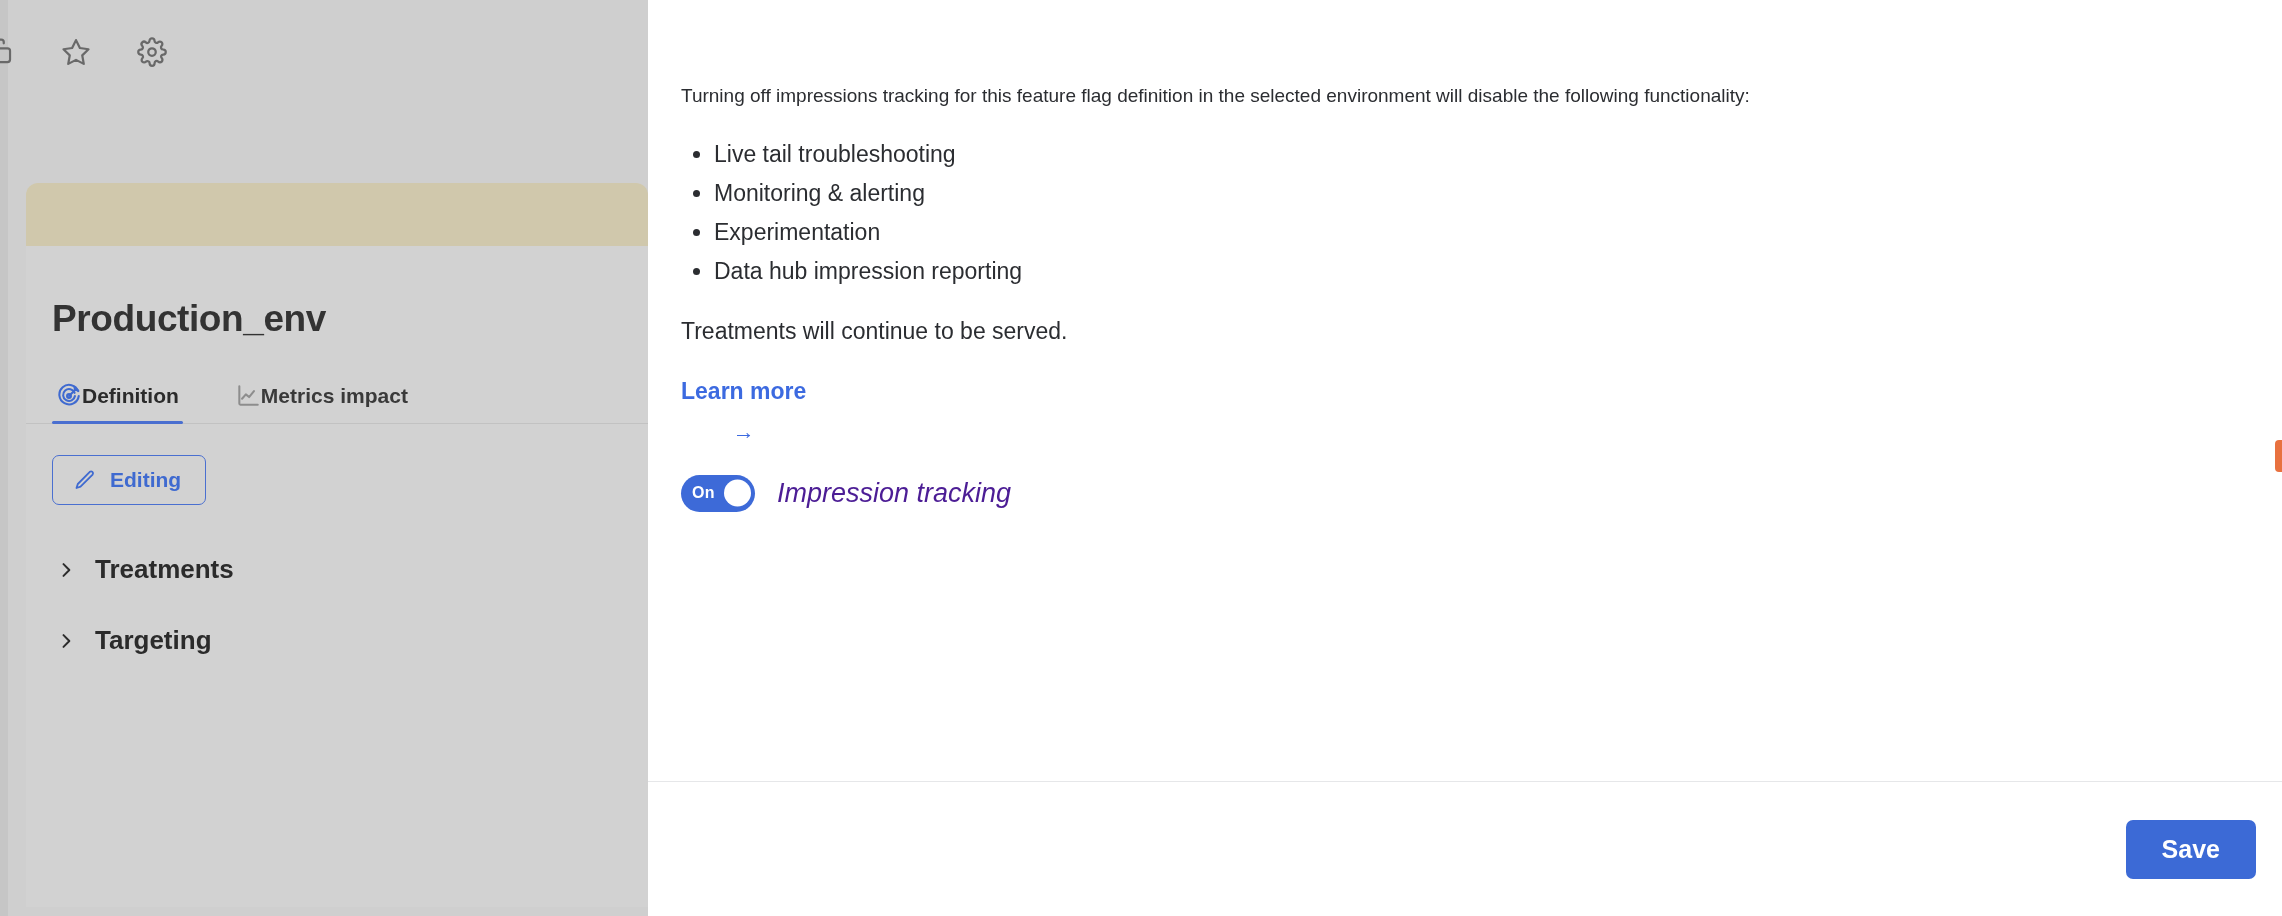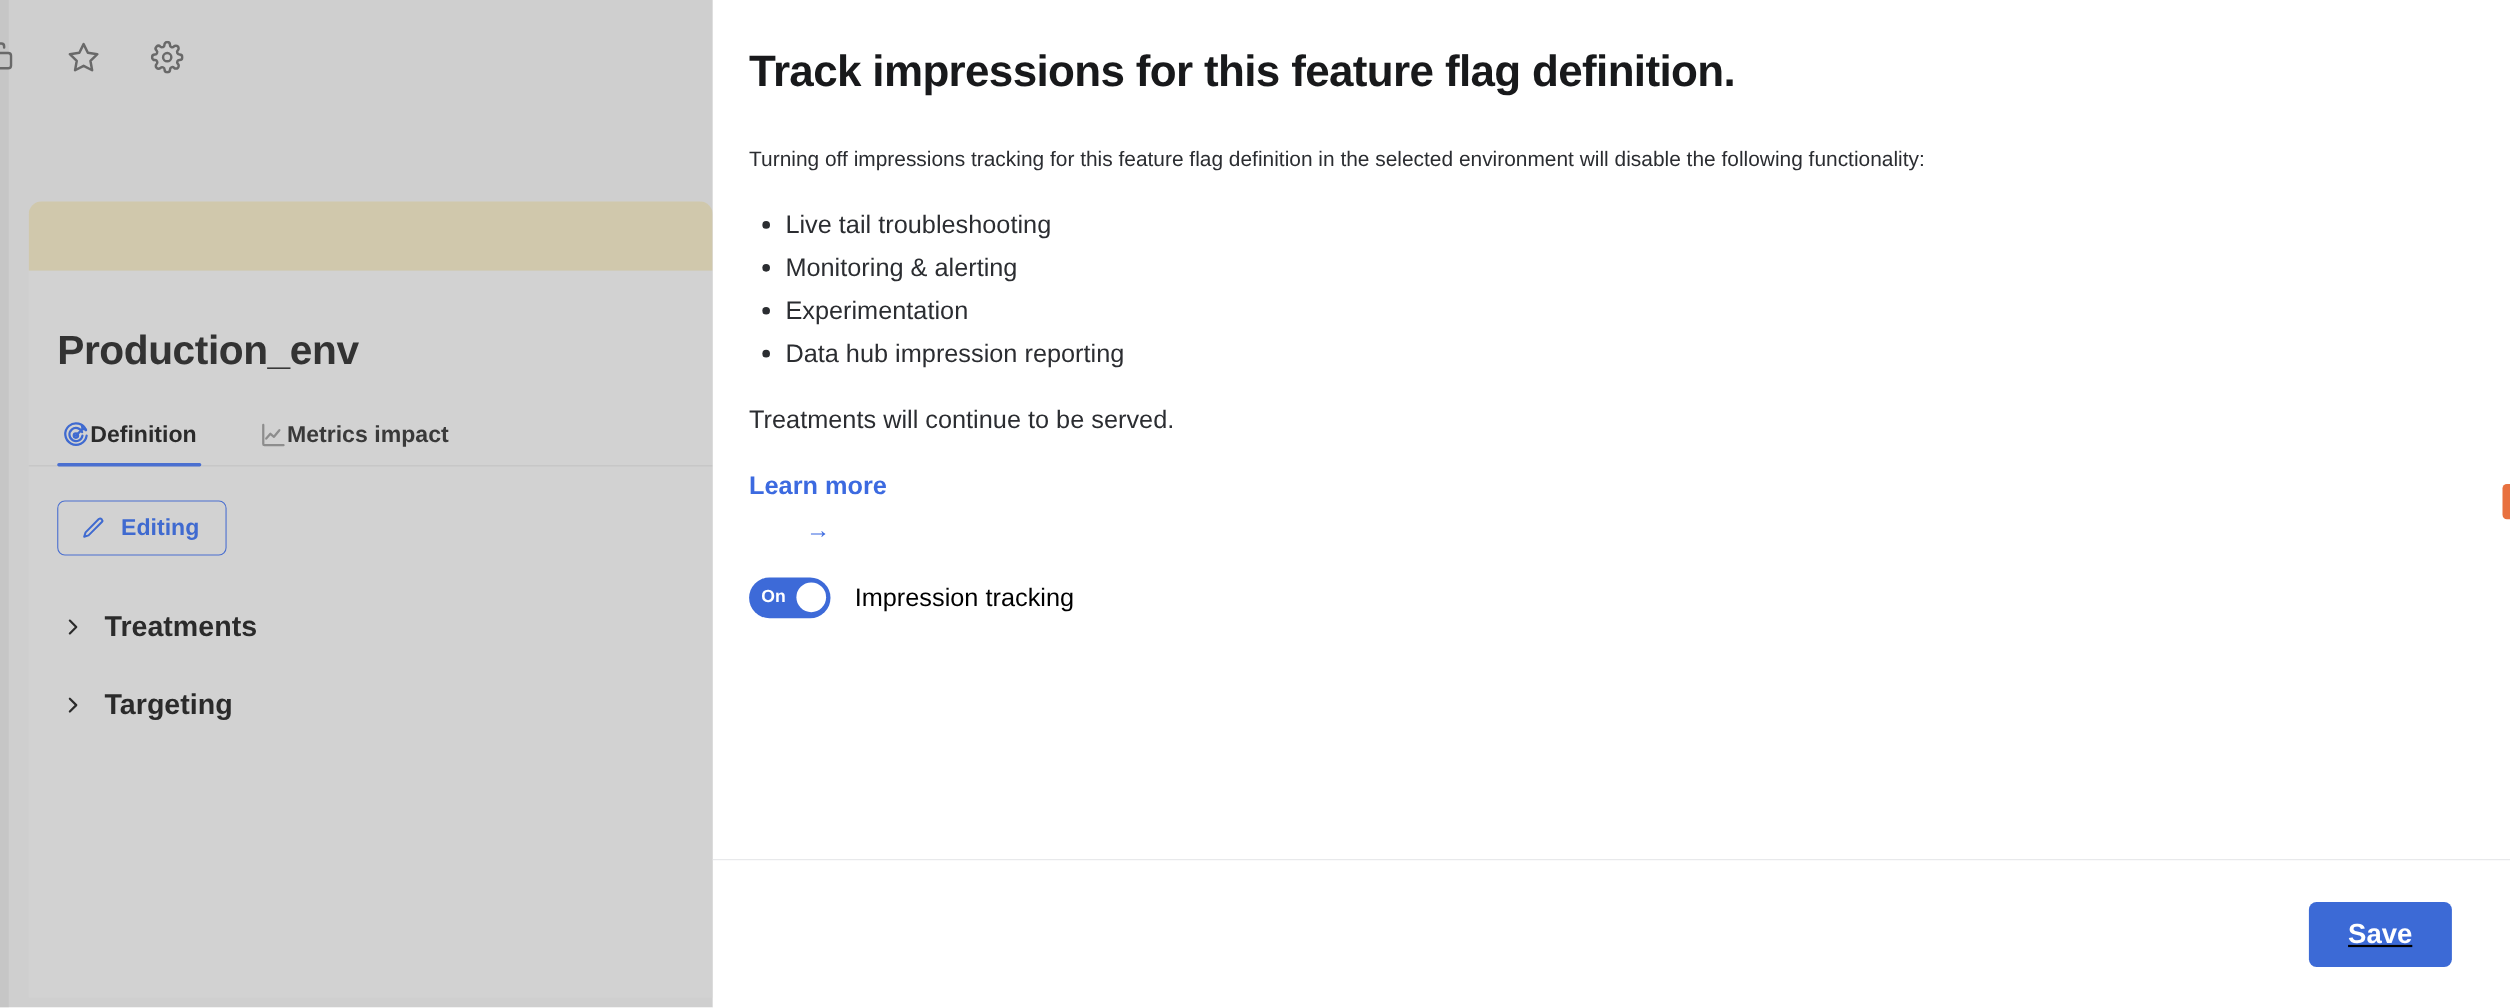--- a/index.html
+++ b/index.html
@@ -222,33 +222,33 @@
   .toggle-knob {
     position: absolute;
     right: 4px;
     top: 50%;
     transform: translateY(-50%);
     width: 27px; height: 27px;
     border-radius: 50%;
     background: #ffffff;
   }
   .toggle-label {
-    font-size: 23px;
-    color: #000000;
+    font-size: 27px;
+    color: #4c1d95;
+    font-style: italic;
   }
 
   .modal-footer {
     flex: none;
     height: 135px;
     border-top: 1px solid #e6e7e9;
     display: flex;
     align-items: center;
     justify-content: flex-end;
-    padding-right: 53px;
-    text-decoration: underline;
+    padding-right: 26px;
   }
   .save-btn {
     padding: 15px 36px;
     border: none;
     border-radius: 7px;
     background: #3c6ad6;
     color: #ffffff;
     font-size: 25px;
     font-weight: 700;
     font-family: "Liberation Sans", sans-serif;
@@ -348,21 +348,20 @@
           </svg>
         </span>
         <span>Targeting</span>
       </div>
     </div>
   </div>
 
   <div class="modal">
     <div class="modal-body">
 
-      <h1 class="modal-title">Track impressions for this feature flag definition.</h1>
 
       <p class="modal-para">Turning off impressions tracking for this feature flag definition in the selected environment will disable the following functionality:</p>
 
       <ul class="modal-list">
         <li>Live tail troubleshooting</li>
         <li>Monitoring &amp; alerting</li>
         <li>Experimentation</li>
         <li>Data hub impression reporting</li>
       </ul>
 

